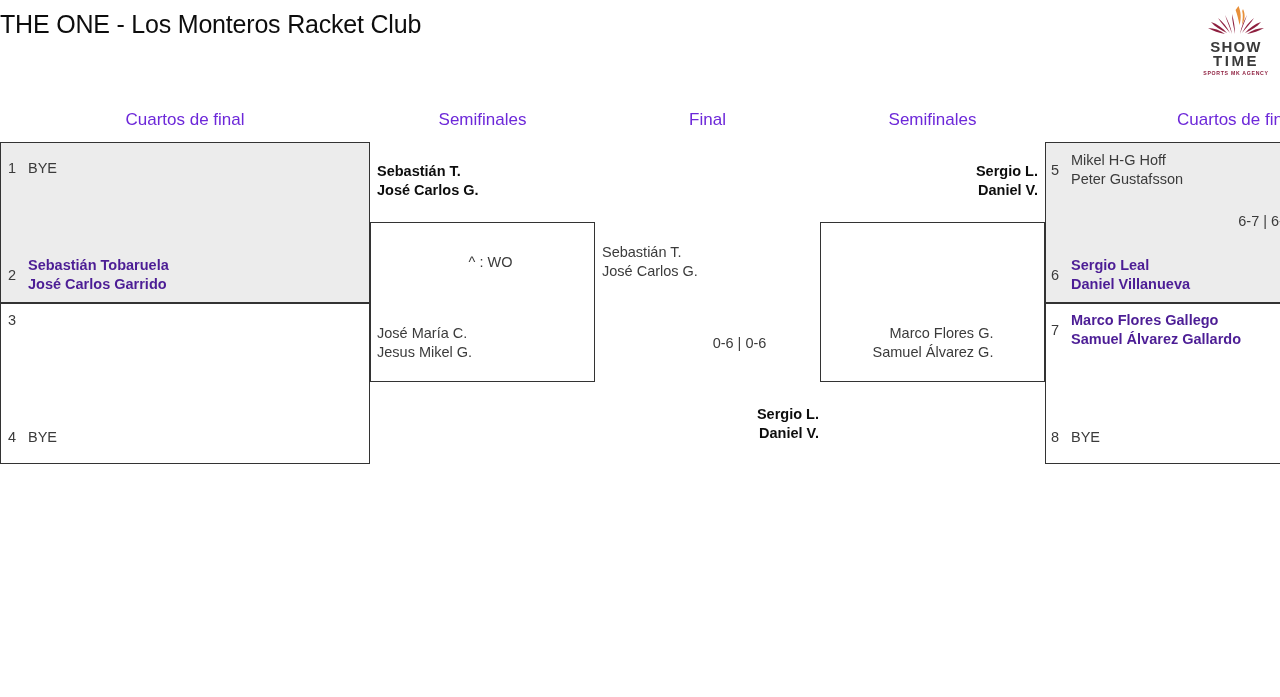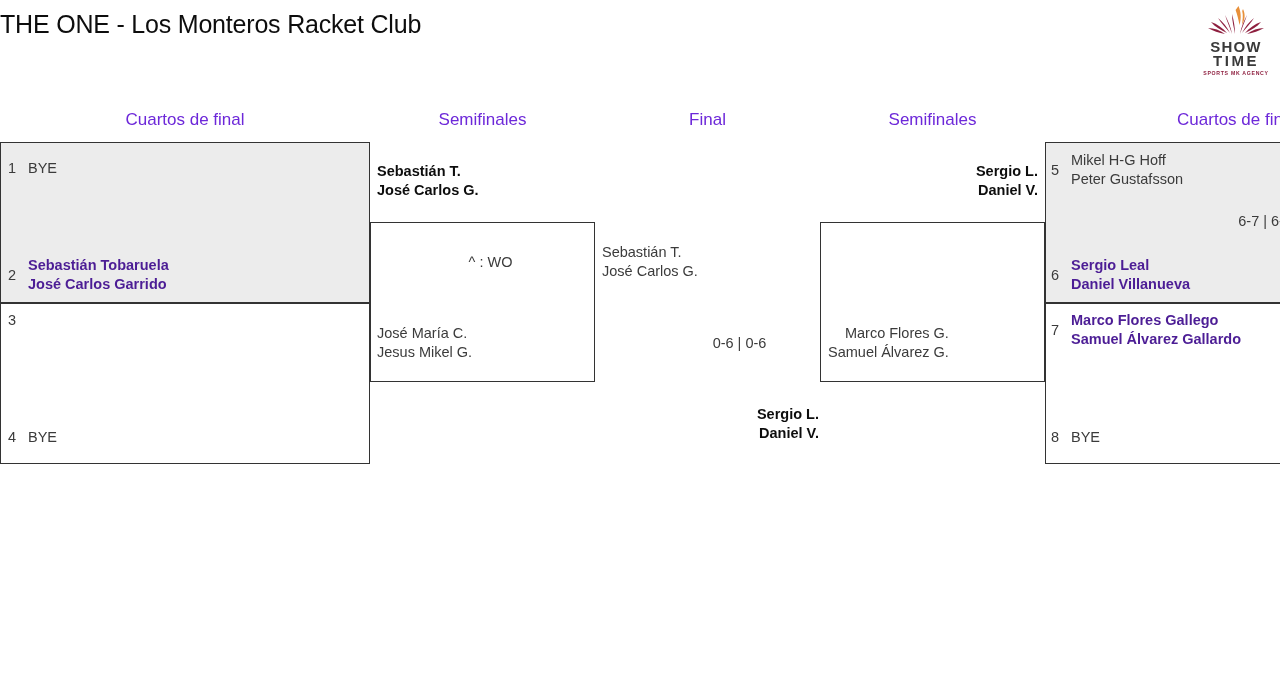--- a/index.html
+++ b/index.html
@@ -87,21 +87,21 @@
     color: #3b3b3b;
     font-weight: 400;
     text-align: left;
     align-self: center;
   }
   .slot .names { display: block; }
   .slot .nm { display: block; }
   .slot.winner .nm { font-weight: 700; color: #4c1d95; }
   .slot.loser .nm  { font-weight: 400; color: #3b3b3b; }
   .slot.bye .names { color: #3b3b3b; font-weight: 400; }
-  .slot.right-align { text-align: right; justify-content: flex-start; }
+  .slot.right-align { text-align: right; justify-content: center; }
   .slot.right-align .names { text-align: right; }
 
   .score {
     position: absolute;
     font-size: 14.5px;
     line-height: 19px;
     color: #3b3b3b;
     white-space: nowrap;
   }
   .score.ctr { text-align: center; }

